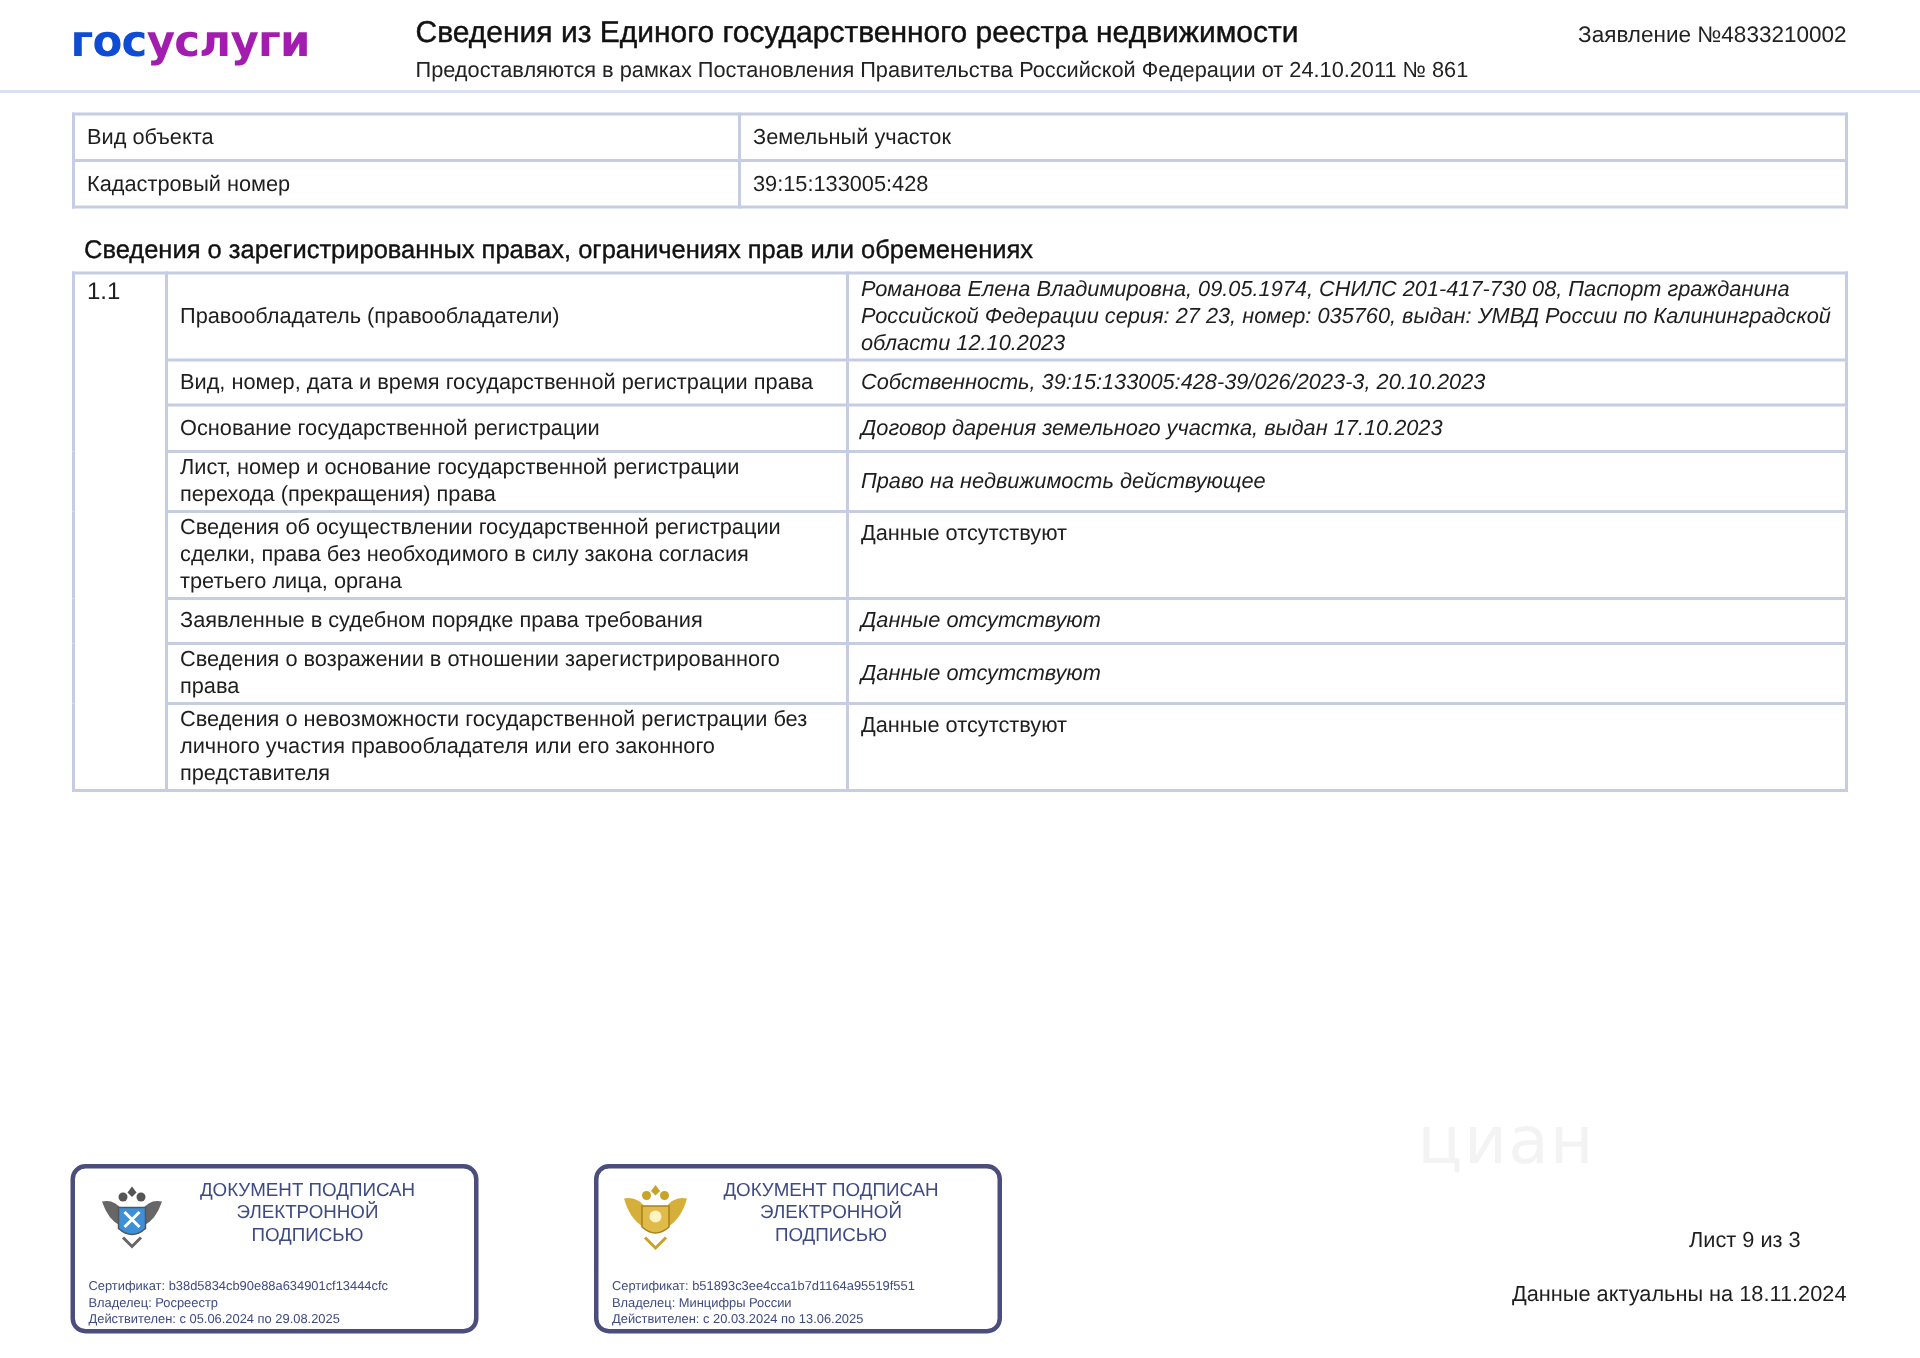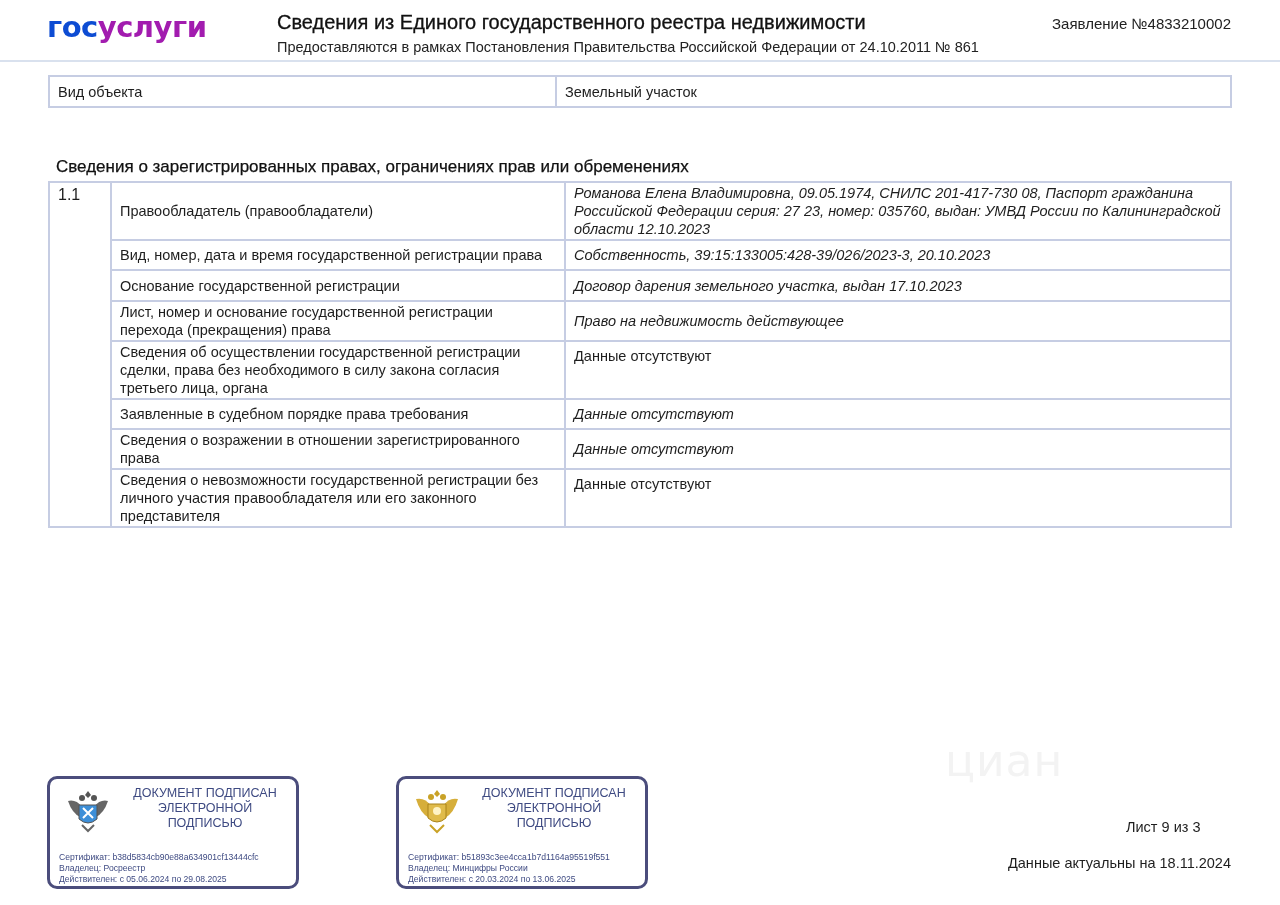--- a/index.html
+++ b/index.html
@@ -12,31 +12,31 @@
     .logo .uslugi { color: #a21caf; }
     .doc-title { position: absolute; left: 277px; top: 9px; font-size: 20px; font-weight: normal; color: #111; line-height: 26px; -webkit-text-stroke: 0.3px #111; }
     .doc-subtitle { position: absolute; left: 277px; top: 38px; font-size: 14.5px; color: #222; line-height: 18px; }
     .app-number { position: absolute; right: 49px; top: 15px; font-size: 15px; color: #222; }
 
     table { border-collapse: collapse; position: absolute; left: 48px; width: 1184px; }
     td { border: 2px solid #c6cde3; font-size: 14.5px; color: #1e1e1e; vertical-align: middle; padding: 1px 8px; line-height: 18px; }
 
     .obj-table { top: 75px; }
     .obj-table td { height: 31px; }
-    .obj-table td.k { width: 507px; }
+    .obj-table td.k { width: 444px; }
 
     .section-title { position: absolute; left: 56px; top: 157px; font-size: 17px; color: #111; -webkit-text-stroke: 0.25px #111; }
 
     .rights-table { top: 181px; }
     .rights-table td.num { width: 62px; vertical-align: top; text-align: left; font-size: 16px; padding-top: 3px; }
     .rights-table td.k { width: 454px; }
     .rights-table td.v { vertical-align: middle; font-style: italic; }
     .rights-table td.vt { vertical-align: top; padding-top: 5px; }
 
-    .stamp { position: absolute; top: 776px; width: 252px; height: 113px; border: 3px solid #4b4d7c; border-radius: 10px; background: #fff; }
+    .stamp { position: absolute; top: 776px; width: 272px; height: 113px; border: 3px solid #4b4d7c; border-radius: 10px; background: #fff; }
     .stamp .emblem { position: absolute; left: 14px; top: 8px; width: 48px; height: 48px; }
     .stamp .stamp-title { position: absolute; left: 70px; top: 7px; width: 170px; text-align: center; font-size: 12.5px; line-height: 15px; color: #3e4a82; text-transform: uppercase; }
     .stamp .cert { position: absolute; left: 9px; top: 57px; font-size: 8.6px; line-height: 11px; color: #3e4a82; white-space: nowrap; margin-top: 16px; }
 
     .sheet { position: absolute; left: 1126px; top: 819px; font-size: 14.5px; color: #1e1e1e; }
     .actual { position: absolute; right: 49px; top: 855px; font-size: 14.5px; color: #1e1e1e; }
 
     .watermark { position: absolute; left: 945px; top: 735px; font-size: 44px; color: #f3f3f3; font-family: "DejaVu Sans", sans-serif; letter-spacing: 1px; }
   </style>
 </head>
@@ -49,20 +49,24 @@
   <div class="doc-title">Сведения из Единого государственного реестра недвижимости</div>
   <div class="doc-subtitle">Предоставляются в рамках Постановления Правительства Российской Федерации от 24.10.2011 № 861</div>
   <div class="app-number">Заявление №4833210002</div>
 </div>
 
 <table class="obj-table">
   <tbody>
       <tr>
     <td class="k">Вид объекта</td>
     <td>Земельный участок</td>
+  </tr>
+  <tr>
+    <td class="k">Кадастровый номер</td>
+    <td>39:15:133005:428</td>
   </tr>
 </tbody>
   </table>
 
 <div class="section-title">Сведения о зарегистрированных правах, ограничениях прав или обременениях</div>
 
 <table class="rights-table">
   <tbody>
       <tr style="height:56px">
     <td class="num" rowspan="8">1.1</td>

